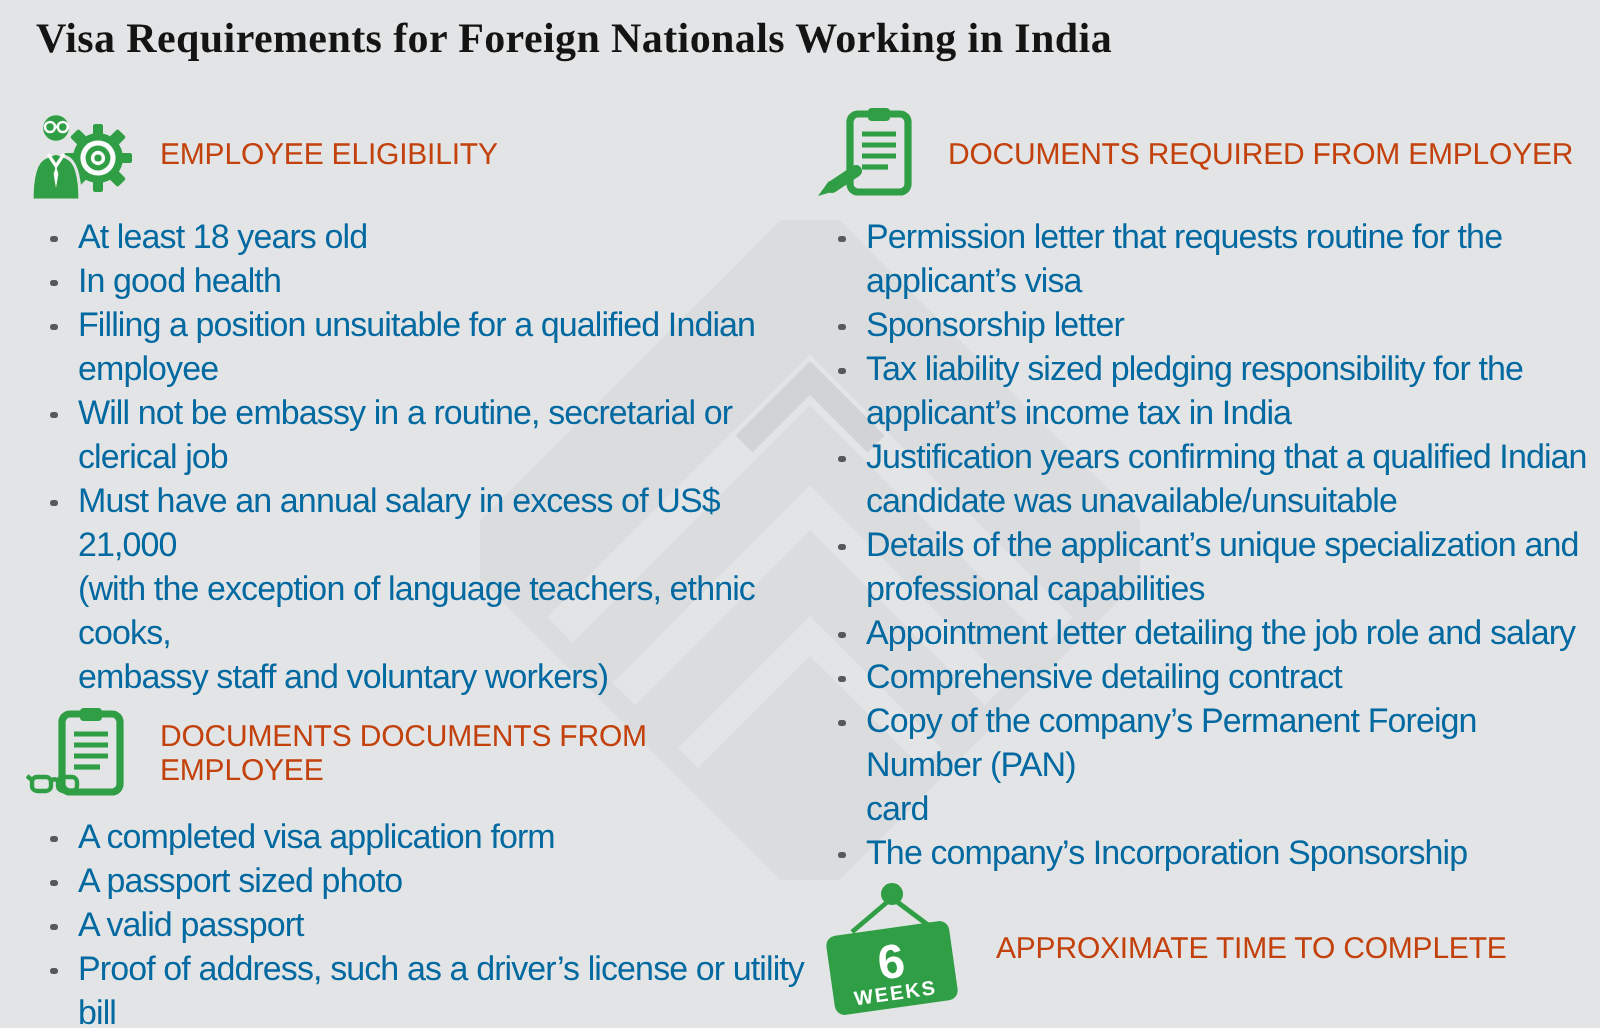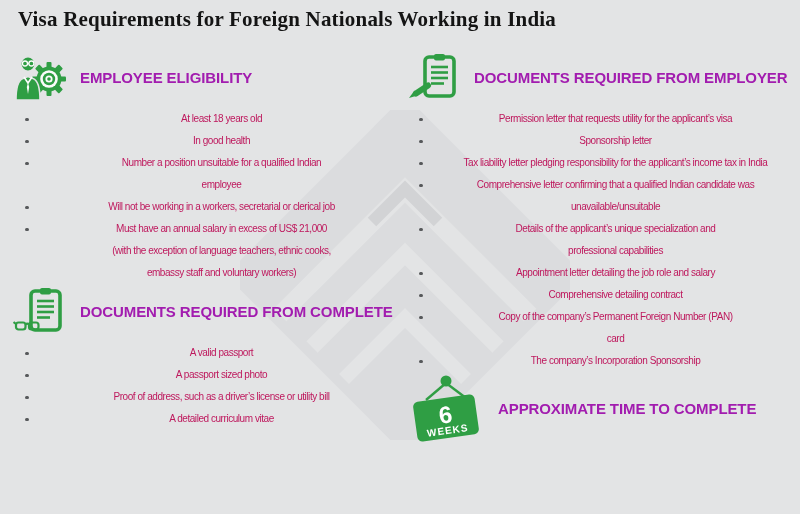--- a/index.html
+++ b/index.html
@@ -16,27 +16,27 @@
     position:absolute;left:18px;top:7px;
     font-family:"Liberation Serif",serif;
     font-weight:700;font-size:21px;color:#141414;letter-spacing:.2px;
   }
   .col{position:absolute;top:50px;width:392px;}
   .col-left{left:12px;}
   .col-right{left:406px;}
   .section-header{display:flex;align-items:center;gap:10px;height:54px;}
   .icon-box{width:58px;height:52px;flex:0 0 auto;display:flex;align-items:center;justify-content:center;}
   .section-heading{
-    font-weight:700;font-size:15px;color:#a21caf;letter-spacing:-.1px;
+    font-weight:400;font-size:15px;color:#c2410c;letter-spacing:-.1px;
   }
   ul.bullets{margin:4px 0 0 8px;padding:0;list-style:none;}
   ul.bullets li{
     position:relative;padding-left:19px;
-    font-size:10px;line-height:22px;letter-spacing:-.45px;
-    color:#be185d;white-space:pre-line;text-align:center;
+    font-size:17px;line-height:22px;letter-spacing:-.45px;
+    color:#0369a1;white-space:pre-line;
   }
   ul.bullets li::before{
     content:"";position:absolute;left:5px;top:9.5px;
     width:3.5px;height:3.5px;border-radius:50%;background:#56585a;
   }
   .mb{margin-bottom:12px;}
   .time-row{display:flex;align-items:center;gap:12px;margin-top:2px;}
 </style>
 </head>
 <body style="background: rgb(227, 228, 229);">
@@ -89,23 +89,23 @@
             <path d="M14.5 11.5 L15.9 11.5"></path>
           </g>
         </svg>
       </div>
       <div class="section-heading">EMPLOYEE ELIGIBILITY</div>
     </div>
 
     <ul class="bullets mb">
         <li>At least 18 years old</li>
         <li>In good health</li>
-        <li>Number a position unsuitable for a qualified Indian
+        <li>Filling a position unsuitable for a qualified Indian
 employee</li>
-        <li>Will not be working in a workers, secretarial or clerical job</li>
+        <li>Will not be embassy in a routine, secretarial or clerical job</li>
         <li>Must have an annual salary in excess of US$ 21,000
 (with the exception of language teachers, ethnic cooks,
 embassy staff and voluntary workers)</li>
       </ul>
 
     <div class="section-header">
       <div class="icon-box">
         <svg width="56" height="50" viewBox="0 0 56 50">
           <rect x="18" y="5" width="29" height="39" rx="4" fill="none" stroke="var(--accent)" stroke-width="3.6"></rect>
           <rect x="27" y="2" width="11" height="6.5" rx="2" fill="var(--accent)"></rect>
@@ -116,26 +116,27 @@
             <line x1="24" y1="31.5" x2="37" y2="31.5"></line>
           </g>
           <g fill="none" stroke="var(--accent)" stroke-width="2.2">
             <rect x="3" y="36.5" width="9.5" height="7" rx="2.5"></rect>
             <rect x="16" y="36.5" width="9.5" height="7" rx="2.5"></rect>
             <path d="M12.5 38.5 Q14.2 36.8 16 38.5"></path>
             <path d="M3 38 L0.5 36"></path>
           </g>
         </svg>
       </div>
-      <div class="section-heading">DOCUMENTS REQUIRED FROM COMPLETE</div>
+      <div class="section-heading">DOCUMENTS DOCUMENTS FROM EMPLOYEE</div>
     </div>
 
     <ul class="bullets">
+        <li>A completed visa application form</li>
+        <li>A passport sized photo</li>
         <li>A valid passport</li>
-        <li>A passport sized photo</li>
         <li>Proof of address, such as a driver’s license or utility bill</li>
         <li>A detailed curriculum vitae</li>
       </ul>
   </div>
 
   <div class="col col-right">
 
     <div class="section-header">
       <div class="icon-box">
         <svg width="56" height="50" viewBox="0 0 56 50">
@@ -150,24 +151,24 @@
           <g>
             <line x1="9" y1="41.5" x2="21" y2="33.5" stroke="var(--accent)" stroke-width="6" stroke-linecap="round"></line>
             <path d="M2 46 L10.5 43.5 L7.5 38.5 Z" fill="var(--accent)"></path>
           </g>
         </svg>
       </div>
       <div class="section-heading">DOCUMENTS REQUIRED FROM EMPLOYER</div>
     </div>
 
     <ul class="bullets">
-        <li>Permission letter that requests utility for the applicant’s visa</li>
+        <li>Permission letter that requests routine for the applicant’s visa</li>
         <li>Sponsorship letter</li>
-        <li>Tax liability letter pledging responsibility for the applicant’s income tax in India</li>
-        <li>Comprehensive letter confirming that a qualified Indian candidate was unavailable/unsuitable</li>
+        <li>Tax liability sized pledging responsibility for the applicant’s income tax in India</li>
+        <li>Justification years confirming that a qualified Indian candidate was unavailable/unsuitable</li>
         <li>Details of the applicant’s unique specialization and
 professional capabilities</li>
         <li>Appointment letter detailing the job role and salary</li>
         <li>Comprehensive detailing contract</li>
         <li>Copy of the company’s Permanent Foreign Number (PAN)
 card</li>
         <li>The company’s Incorporation Sponsorship</li>
       </ul>
 
     <div class="time-row">

